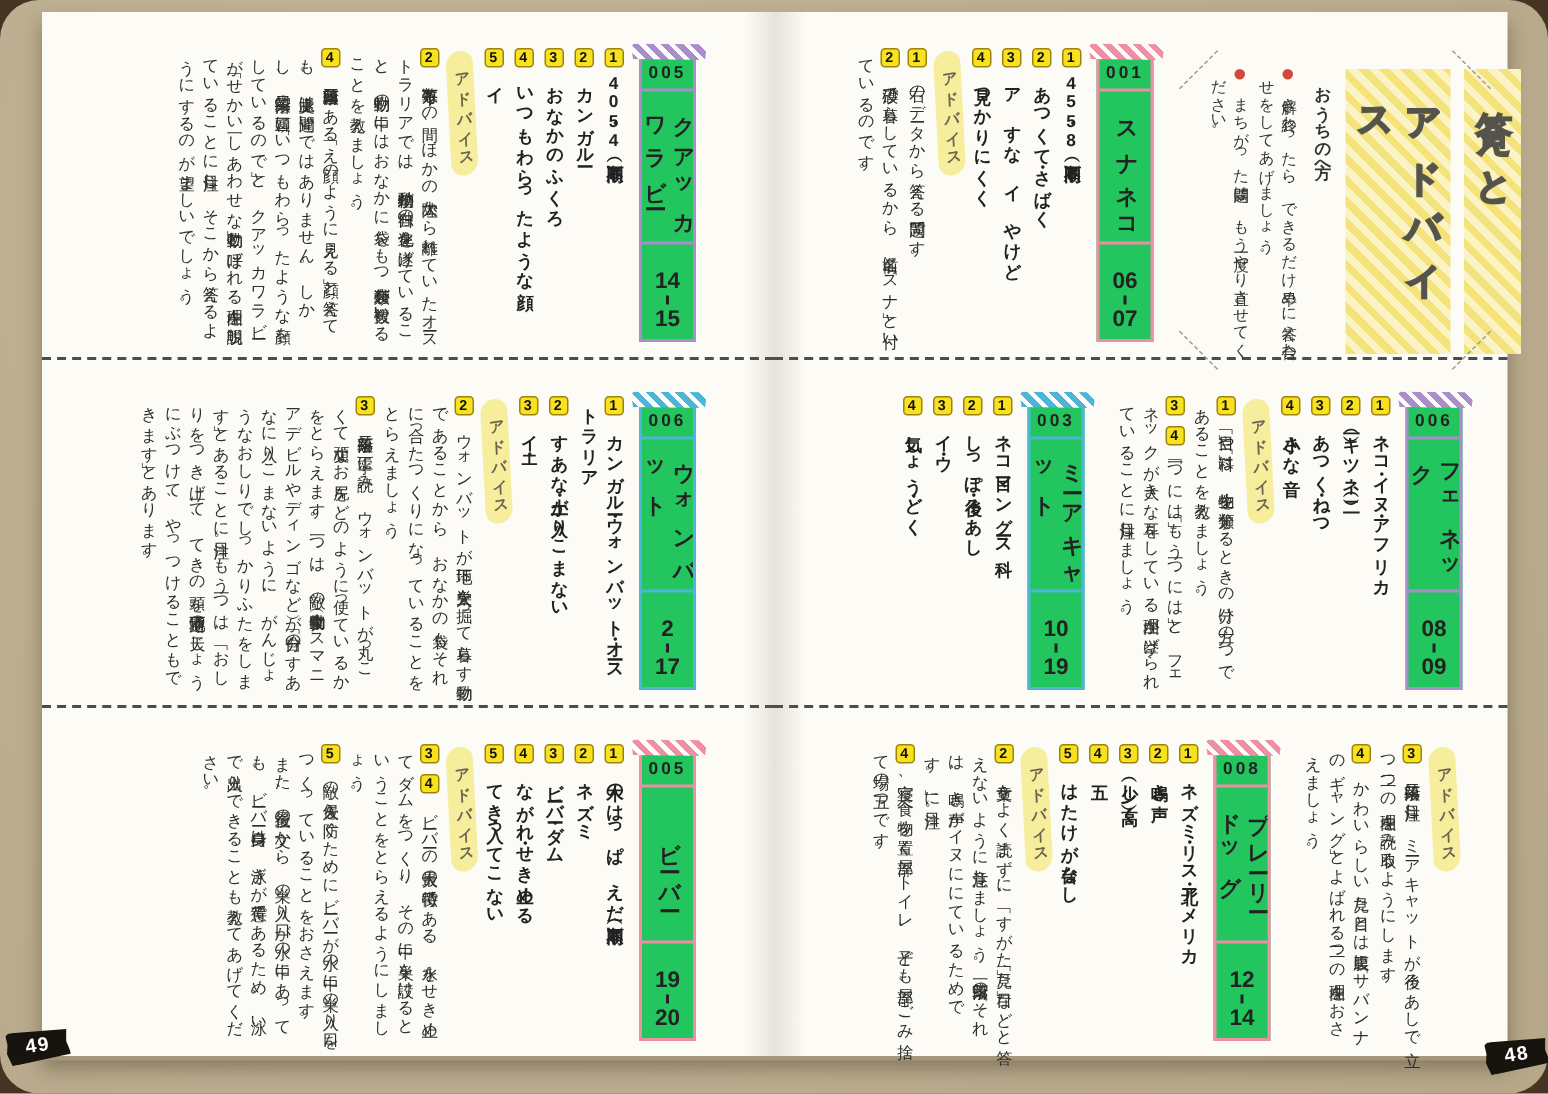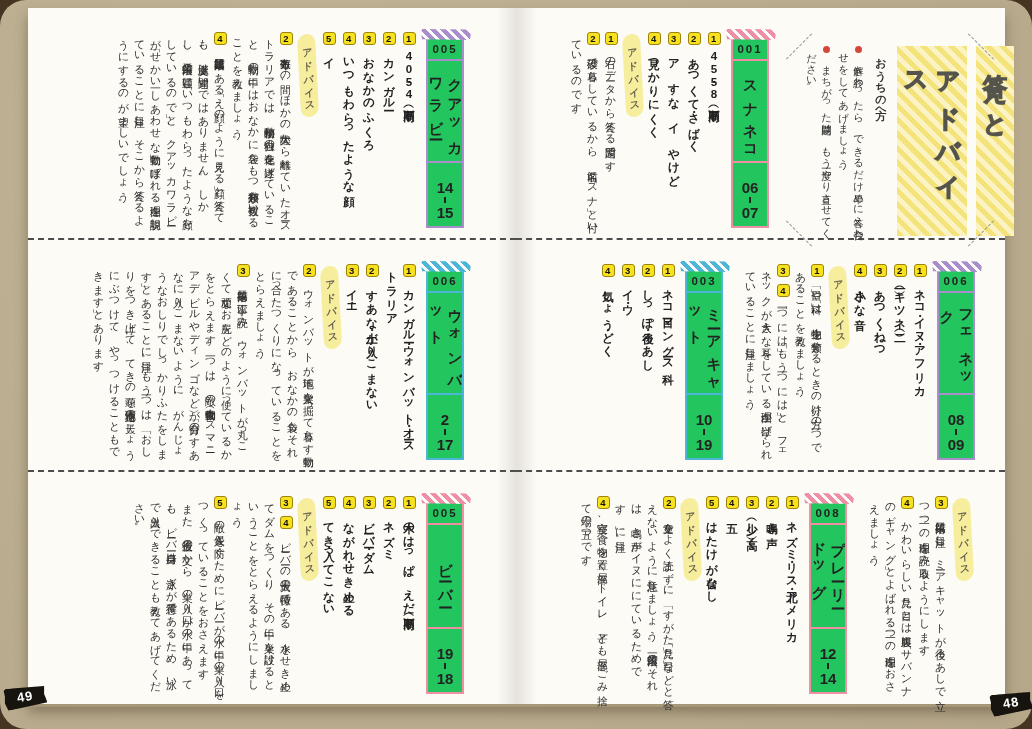--- a/index.html
+++ b/index.html
@@ -128,21 +128,21 @@
           </div>
         </div>
       <div class="band" data-band="L3">
           <div class="section" style="--c: #ee8fa3;">
             <div class="label-card" style="--c: #ee8fa3;">
               <div class="washi"></div>
               <div class="card-num">005</div>
               <div class="card-name">
                 <span>ビーバー</span>
               </div>
-              <div class="card-pages"><span>19</span><div class="vbar"></div><span>18</span></div>
+              <div class="card-pages"><span>19</span><div class="vbar"></div><span>20</span></div>
             </div>
             <div class="content">
               <div class="answer"><span class="chip">1</span><span>木のはっぱ、えだ（順不同）</span></div>
               <div class="answer"><span class="chip">2</span><span>ネズミ</span></div>
               <div class="answer"><span class="chip">3</span><span>ビーバー・ダム</span></div>
               <div class="answer"><span class="chip">4</span><span>ながれ・せき止める</span></div>
               <div class="answer"><span class="chip">5</span><span>てき・入ってこない</span></div>
               <div class="advice-label"><span class="advice-pill">アドバイス</span></div>
               <div class="advice"><span class="chip">3</span><span class="dotsep">・</span><span class="chip">4</span><span>ビーバーの最大の特徴である、水をせき止めてダムをつくり、その中に巣を設けるということをとらえるようにしましょう。</span></div>
               <div class="advice"><span class="chip">5</span><span>敵の侵入を防ぐためにビーバーが水の中に巣の入り口をつくっていることをおさえます。また、最後の一文から、巣の入り口が水の中にあっても、ビーバー自身は、泳ぎが得意であるため、泳いで出入りできることも教えてあげてください。</span></div>

